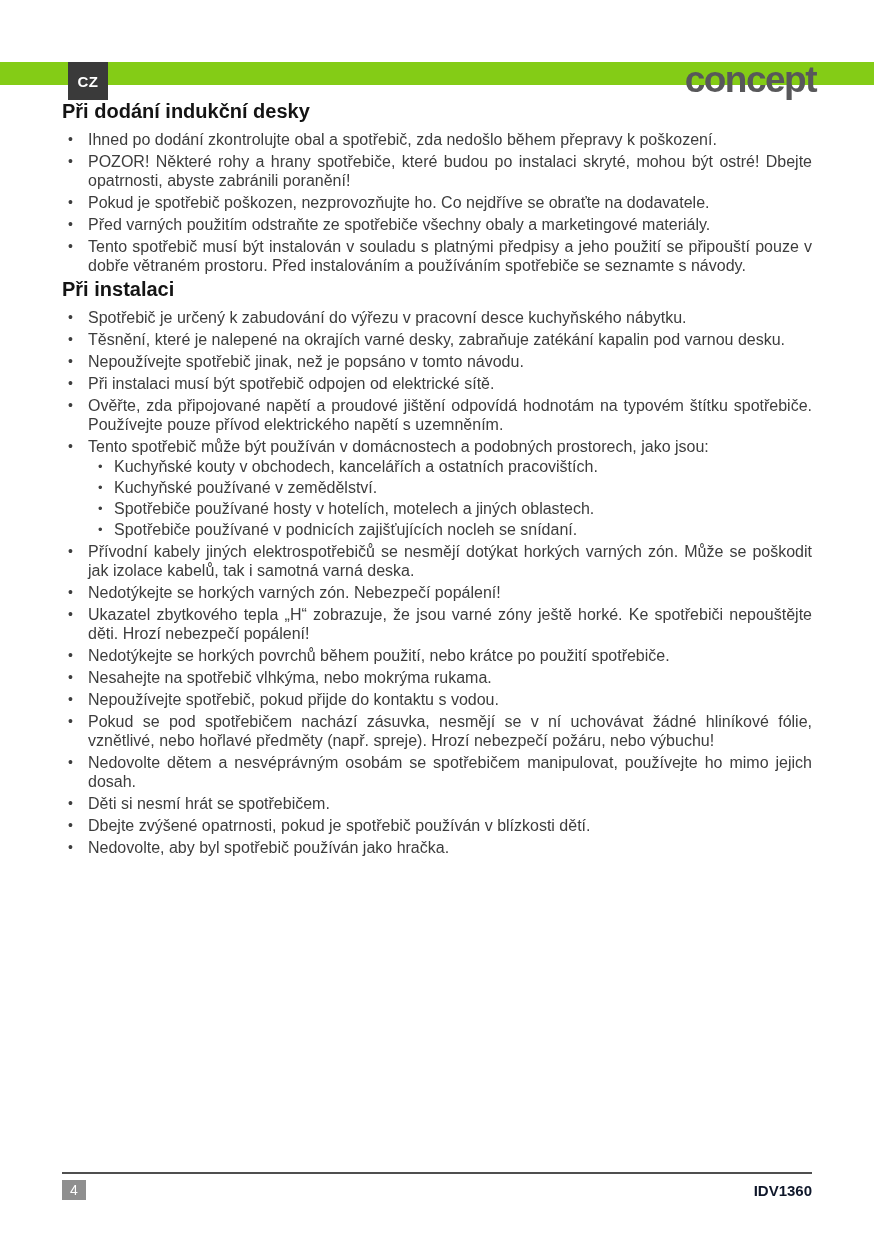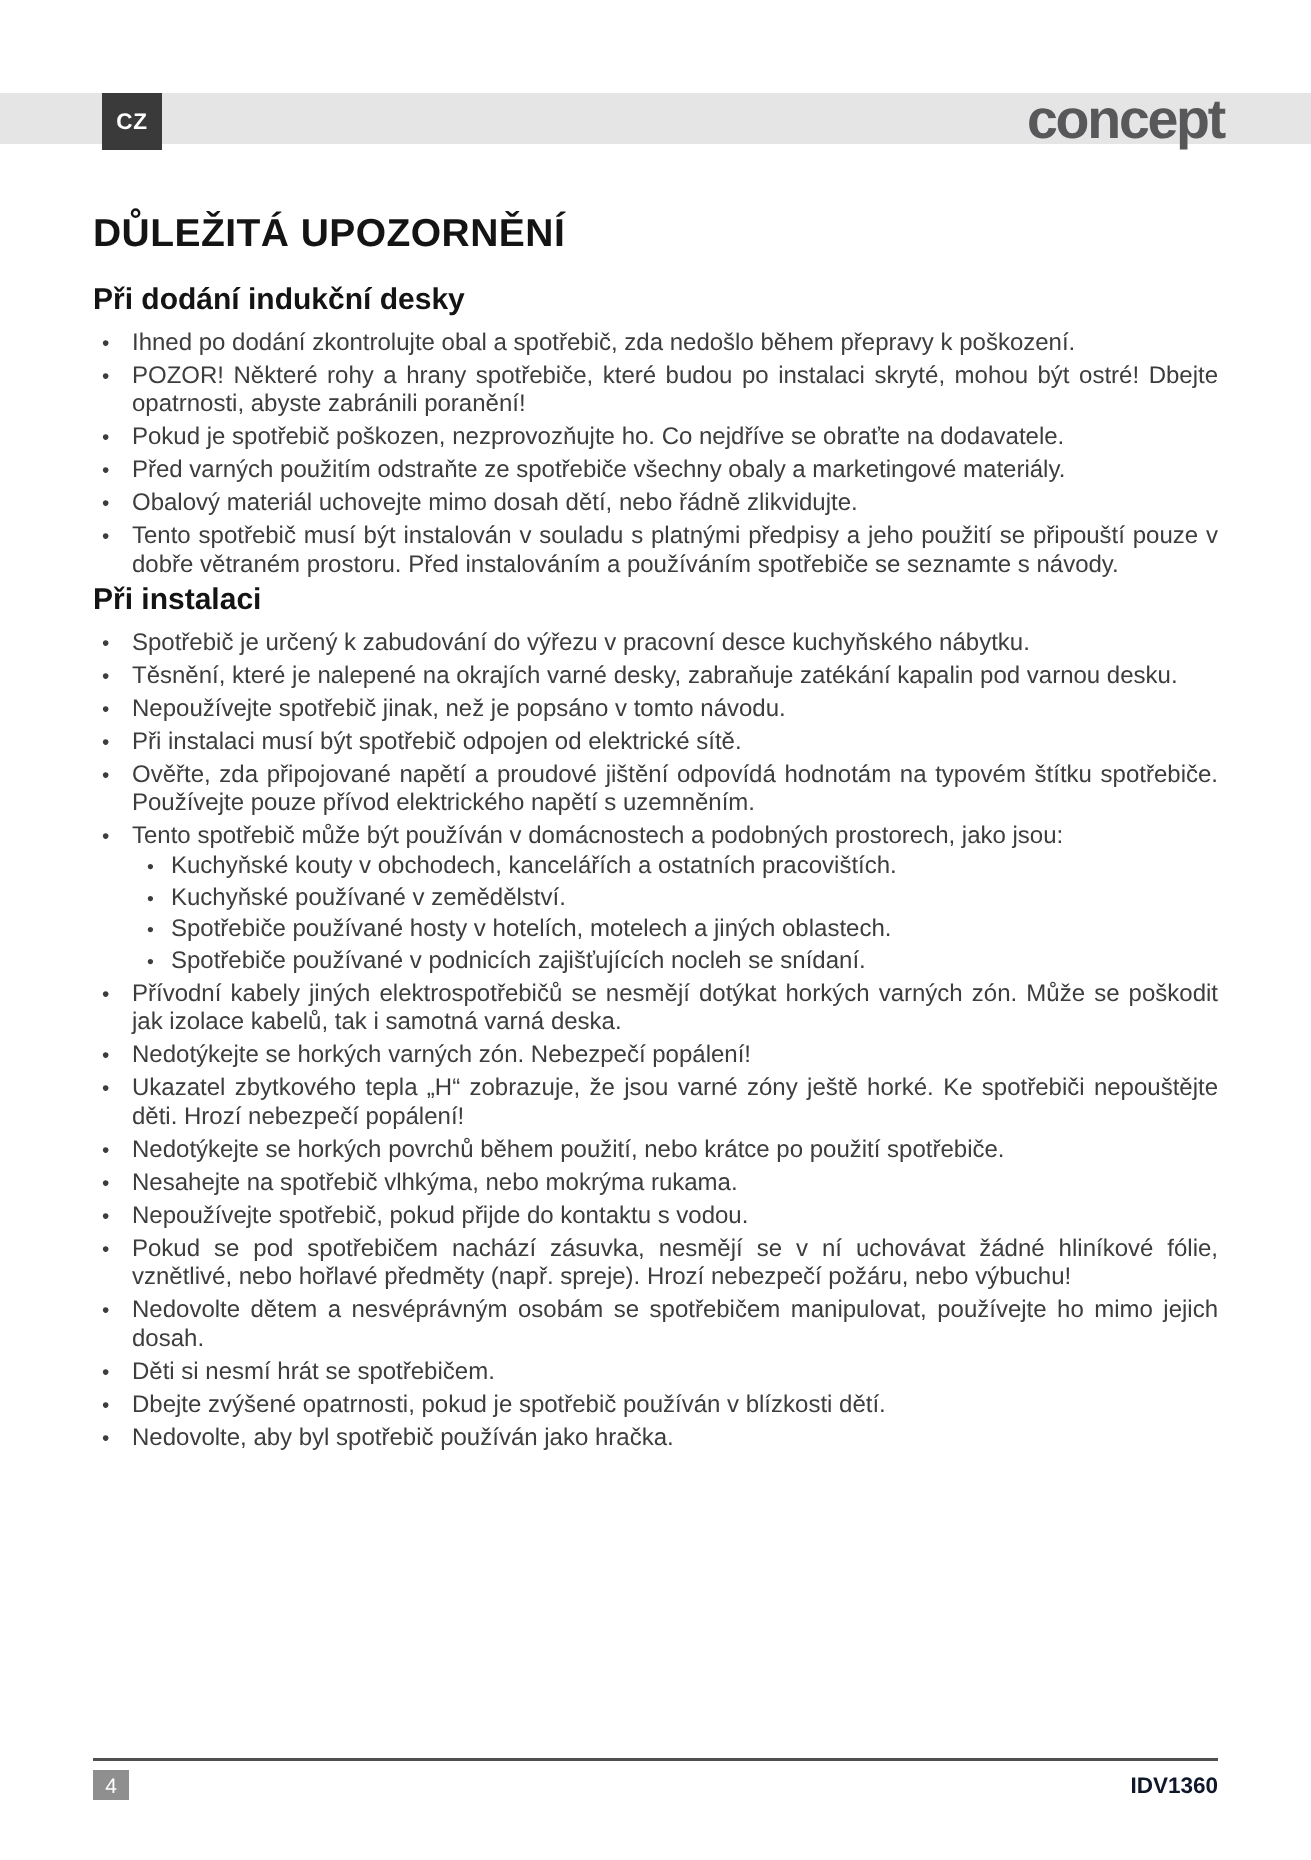--- a/index.html
+++ b/index.html
@@ -11,22 +11,22 @@
     width: 874px;
     height: 1240px;
     background: #ffffff;
     overflow: hidden;
   }
 
   
   .topbar {
     position: absolute;
     top: 62px; left: 0;
-    width: 100%; height: 34px;
-    background: #e5e5e5;
+    width: 100%; height: 23px;
+    background: #84cc16;
     padding-left: 28px;
   }
   .lang-badge {
     position: absolute;
     left: 68px; top: 0;
     width: 40px; height: 38px;
     background: #3a3a3a;
     color: #ffffff;
     font-size: 15px;
     font-weight: bold;
@@ -136,30 +136,28 @@
 <body>
 
 <div class="page">
 
   <header class="topbar">
     <div class="lang-badge">CZ</div>
     <div class="logo">concept</div>
   </header>
 
   <main class="content">
-    <h1 class="title">DŮLEŽITÁ UPOZORNĚNÍ</h1>
 
     <div class="section">
       <h2>Při dodání indukční desky</h2>
       <ul class="blist">
         <li><span>Ihned po dodání zkontrolujte obal a spotřebič, zda nedošlo během přepravy k poškození.</span></li>
         <li><span>POZOR! Některé rohy a hrany spotřebiče, které budou po instalaci skryté, mohou být ostré! Dbejte opatrnosti, abyste zabránili poranění!</span></li>
         <li><span>Pokud je spotřebič poškozen, nezprovozňujte ho. Co nejdříve se obraťte na dodavatele.</span></li>
         <li><span>Před varných použitím odstraňte ze spotřebiče všechny obaly a marketingové materiály.</span></li>
-        <li><span>Obalový materiál uchovejte mimo dosah dětí, nebo řádně zlikvidujte.</span></li>
         <li><span>Tento spotřebič musí být instalován v souladu s platnými předpisy a jeho použití se připouští pouze v dobře větraném prostoru. Před instalováním a používáním spotřebiče se seznamte s návody.</span></li>
       </ul>
     </div>
 
     <div class="section">
       <h2>Při instalaci</h2>
       <ul class="blist">
         <li><span>Spotřebič je určený k zabudování do výřezu v pracovní desce kuchyňského nábytku.</span></li>
         <li><span>Těsnění, které je nalepené na okrajích varné desky, zabraňuje zatékání kapalin pod varnou desku.</span></li>
         <li><span>Nepoužívejte spotřebič jinak, než je popsáno v tomto návodu.</span></li>

